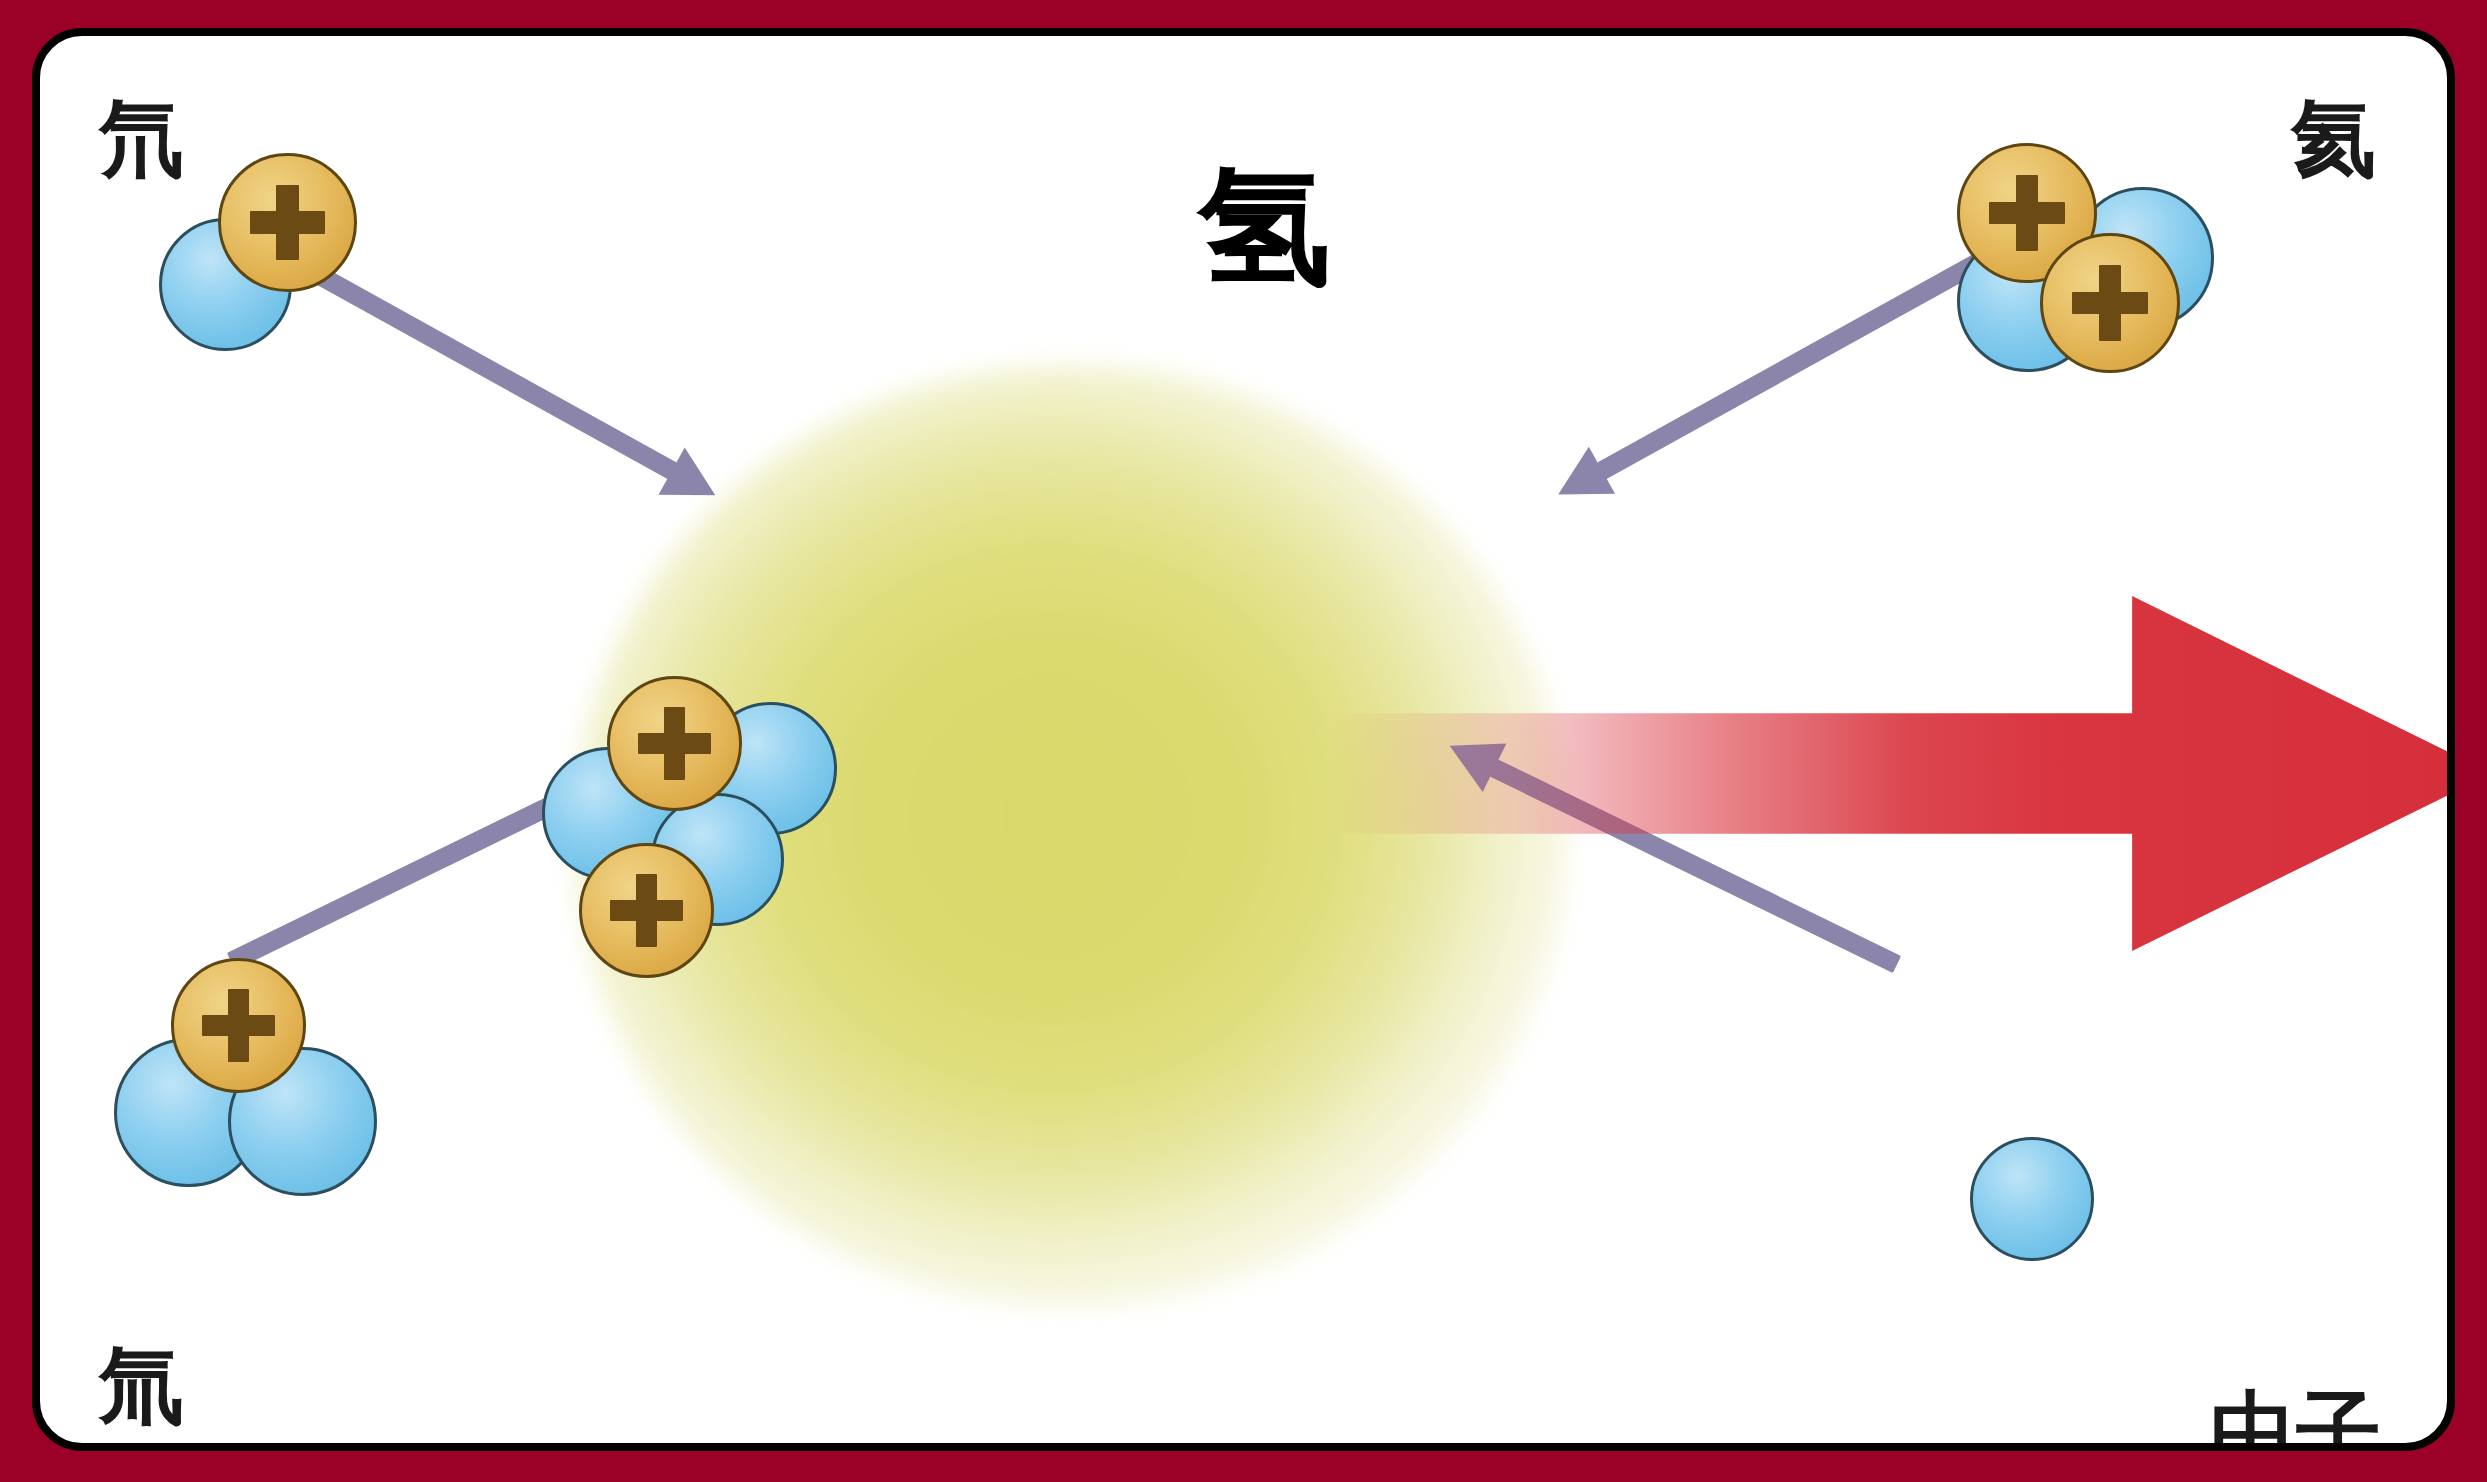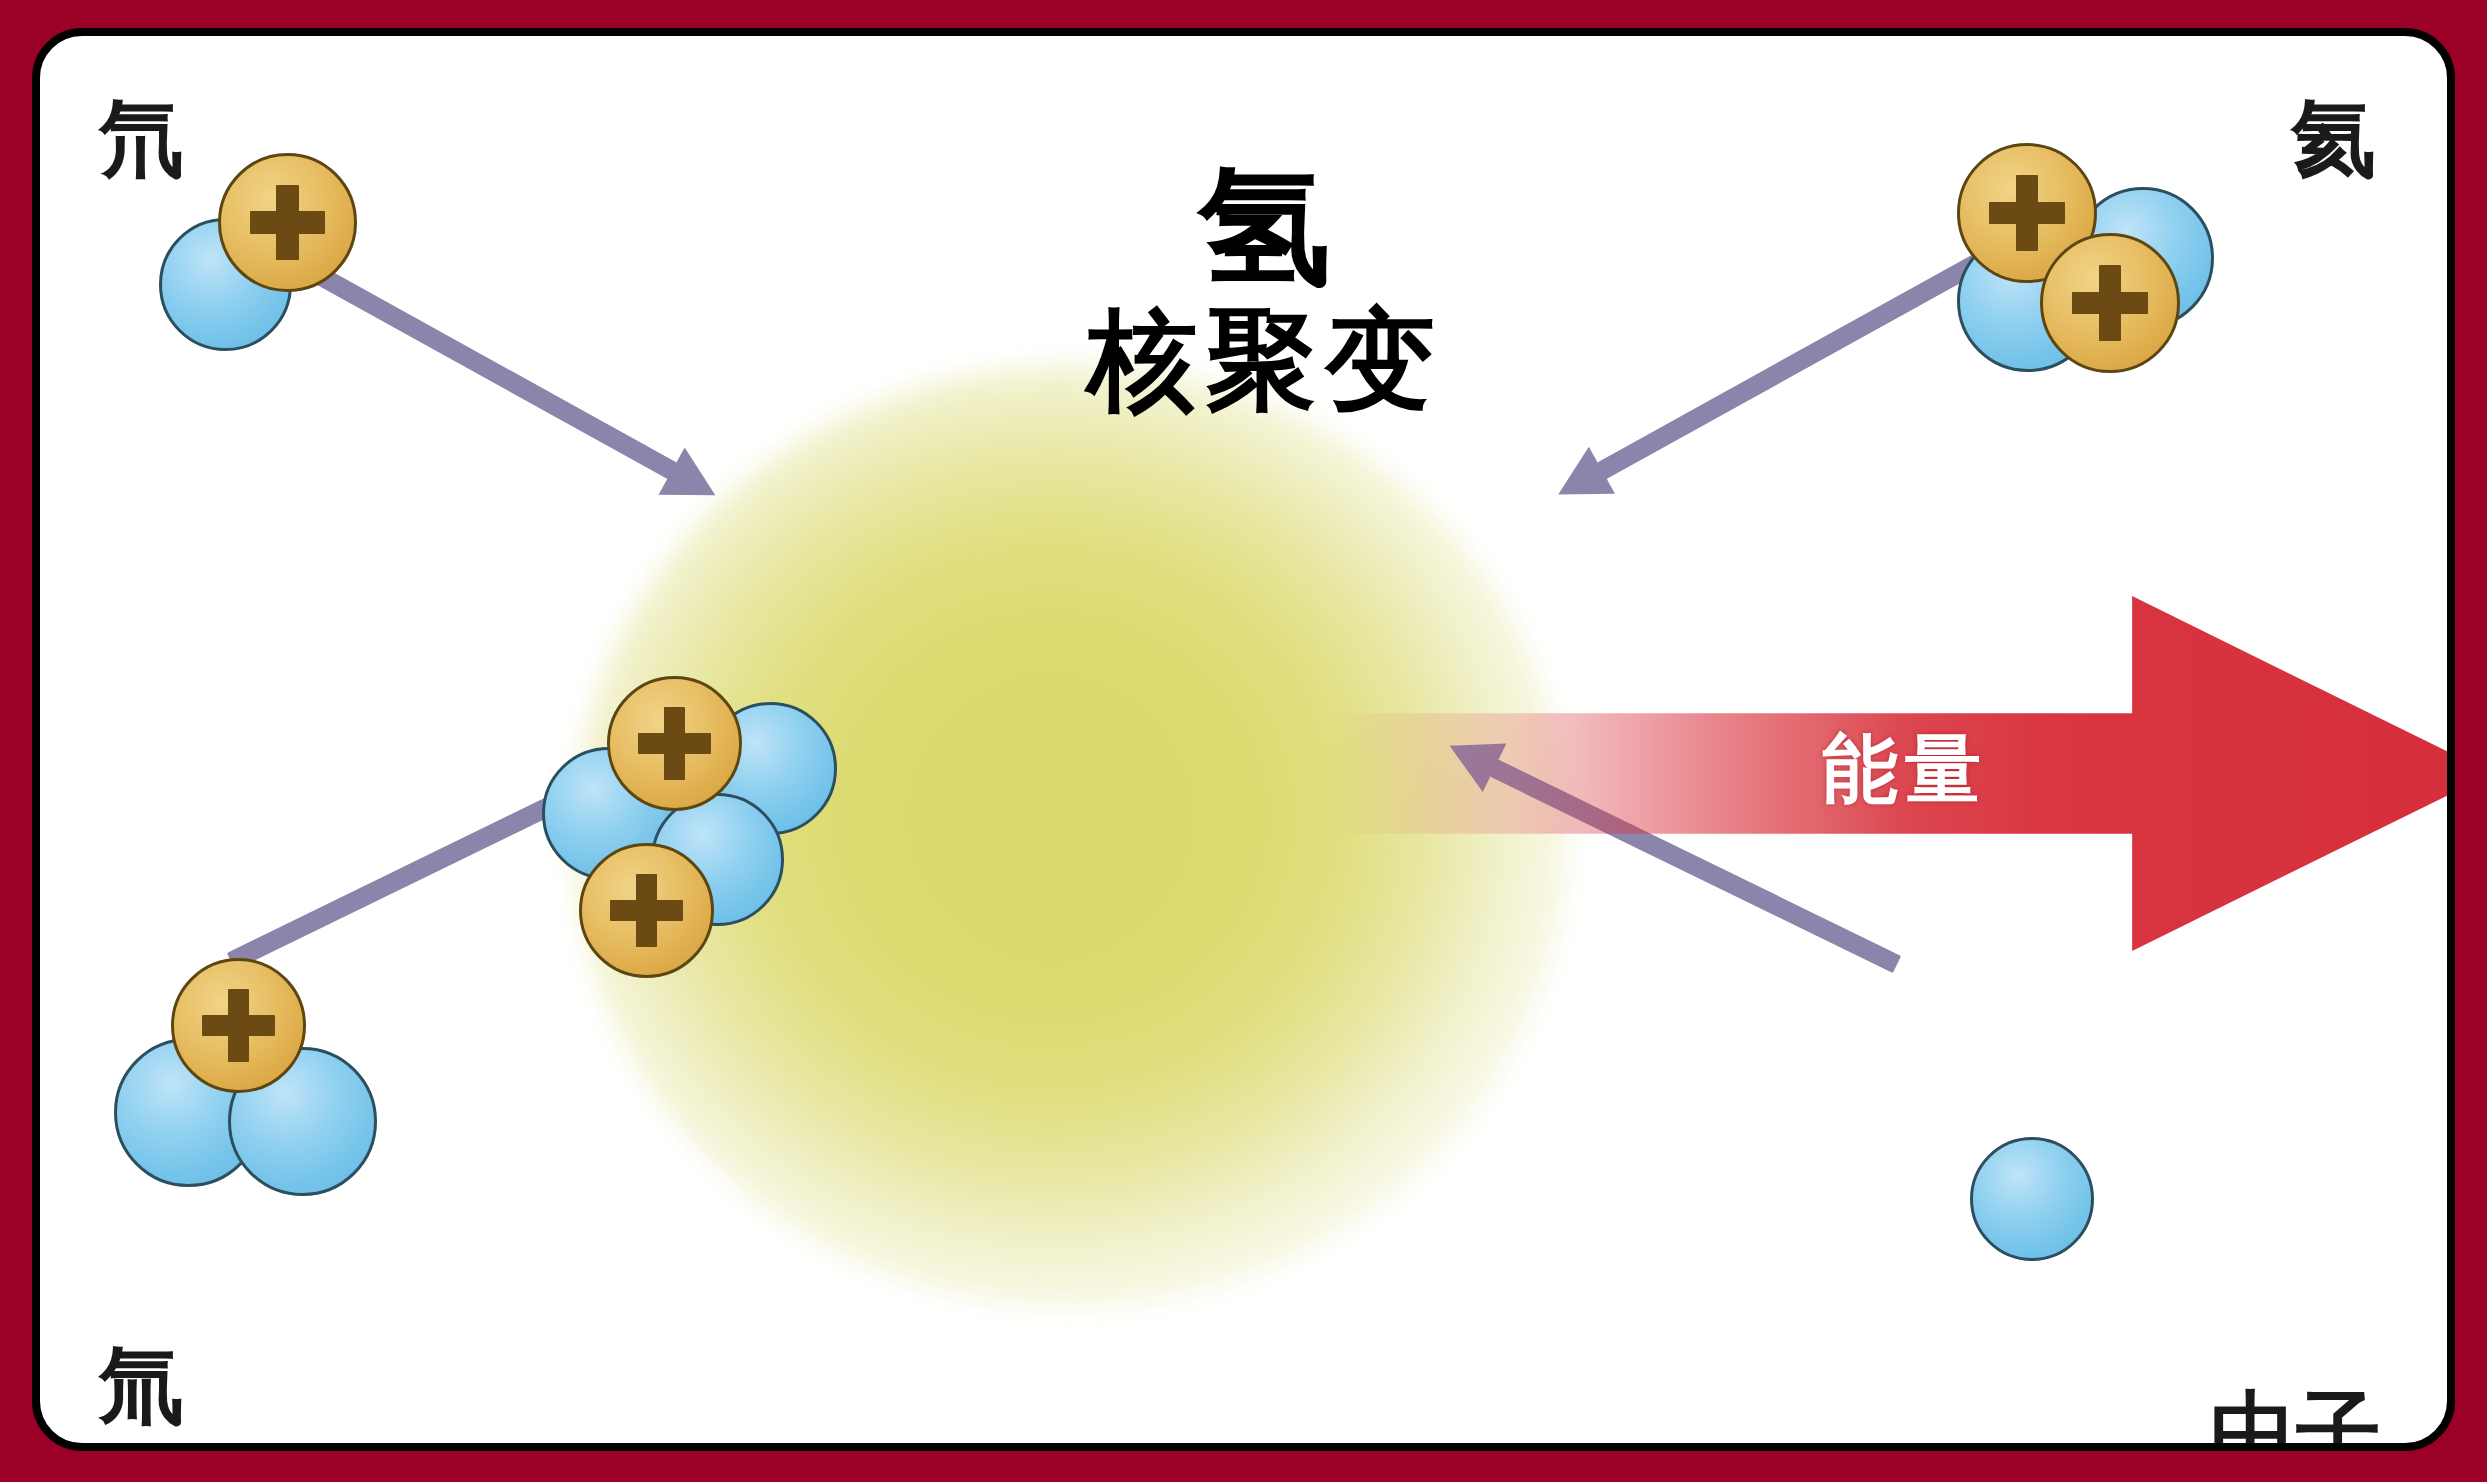--- a/index.html
+++ b/index.html
@@ -116,21 +116,20 @@
 <div id="stage">
 
   <div class="frame-outer"></div>
 
   <div class="frame-inner">
 
     <div class="glow"></div>
 
     <div class="title-wrap">
       <div class="title-1">氢</div>
-      <div class="title-2">核聚变</div>
     </div>
 
     <div class="corner-label lbl-tl">氘</div>
     <div class="corner-label lbl-bl">氚</div>
     <div class="corner-label lbl-tr">氦</div>
     <div class="corner-label lbl-br">中子</div>
 
     <div class="parrow" style="left:240px;top:191px;width:497px;height:53px;transform:rotate(29deg);">
       <div class="shaft" style="width:449px;"></div>
       <div class="head" style="left:448px;"></div>
@@ -158,21 +157,20 @@
             <stop offset="0" stop-color="#D93640" stop-opacity="0"></stop>
             <stop offset="0.16" stop-color="#D93640" stop-opacity="0.22"></stop>
             <stop offset="0.34" stop-color="#D93640" stop-opacity="0.62"></stop>
             <stop offset="0.50" stop-color="#D93640" stop-opacity="0.92"></stop>
             <stop offset="0.62" stop-color="#D93640" stop-opacity="1"></stop>
             <stop offset="1" stop-color="#D42E3A" stop-opacity="1"></stop>
           </linearGradient>
         </defs>
         <path d="M0,132 L905,132 L905,0 L1310,200 L905,400 L905,268 L0,268 Z" fill="url(#redfade)"></path>
       </svg>
-      <div class="energy-text">能量</div>
     </div>
 
     <div>
       <div class="nucleon neutron" style="left:119px;top:182px;width:133px;height:133px;"></div>
       <div class="nucleon proton" style="left:178px;top:117px;width:139px;height:139px;">
         <span class="plus"></span>
       </div>
     </div>
 
     <div>

